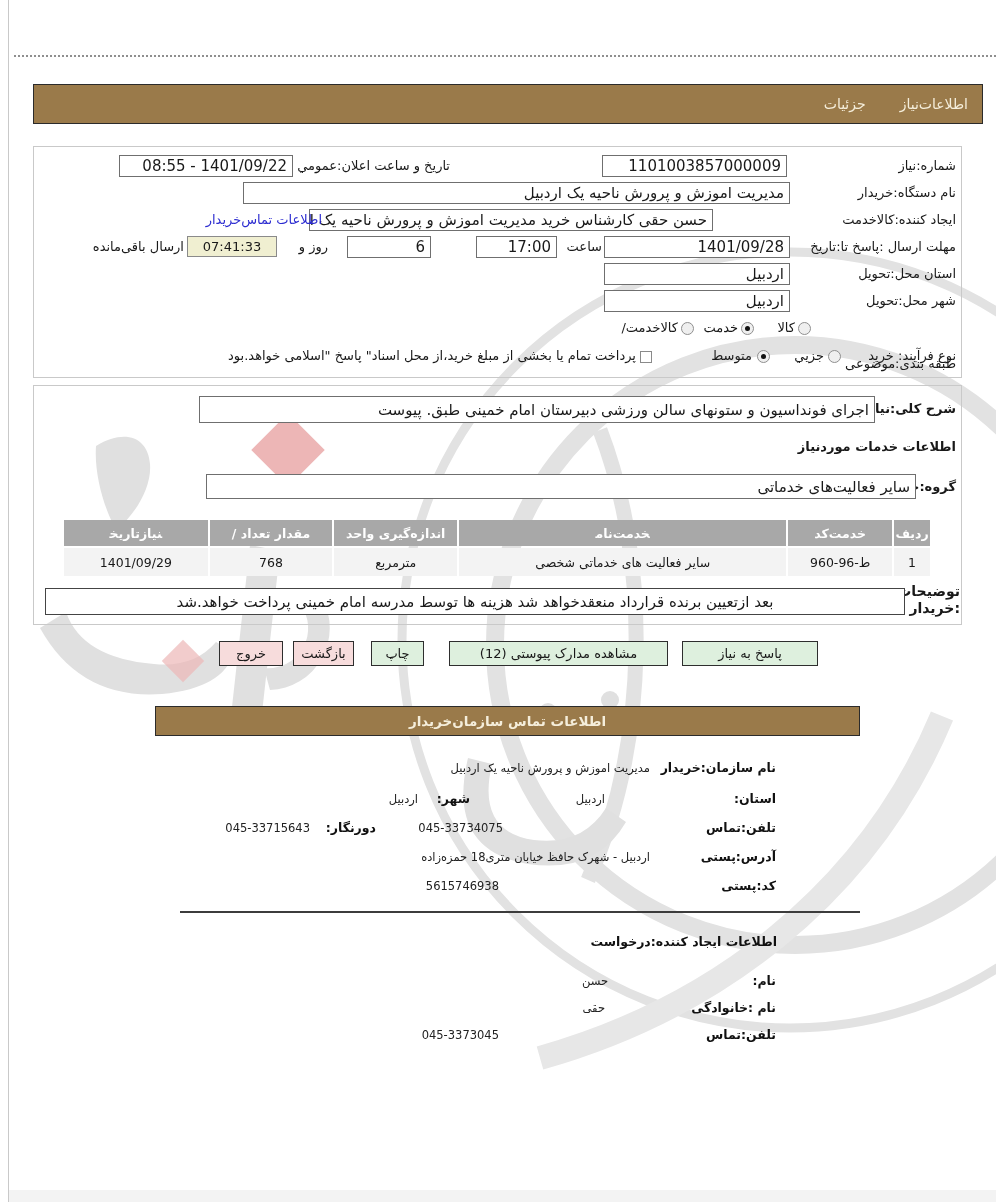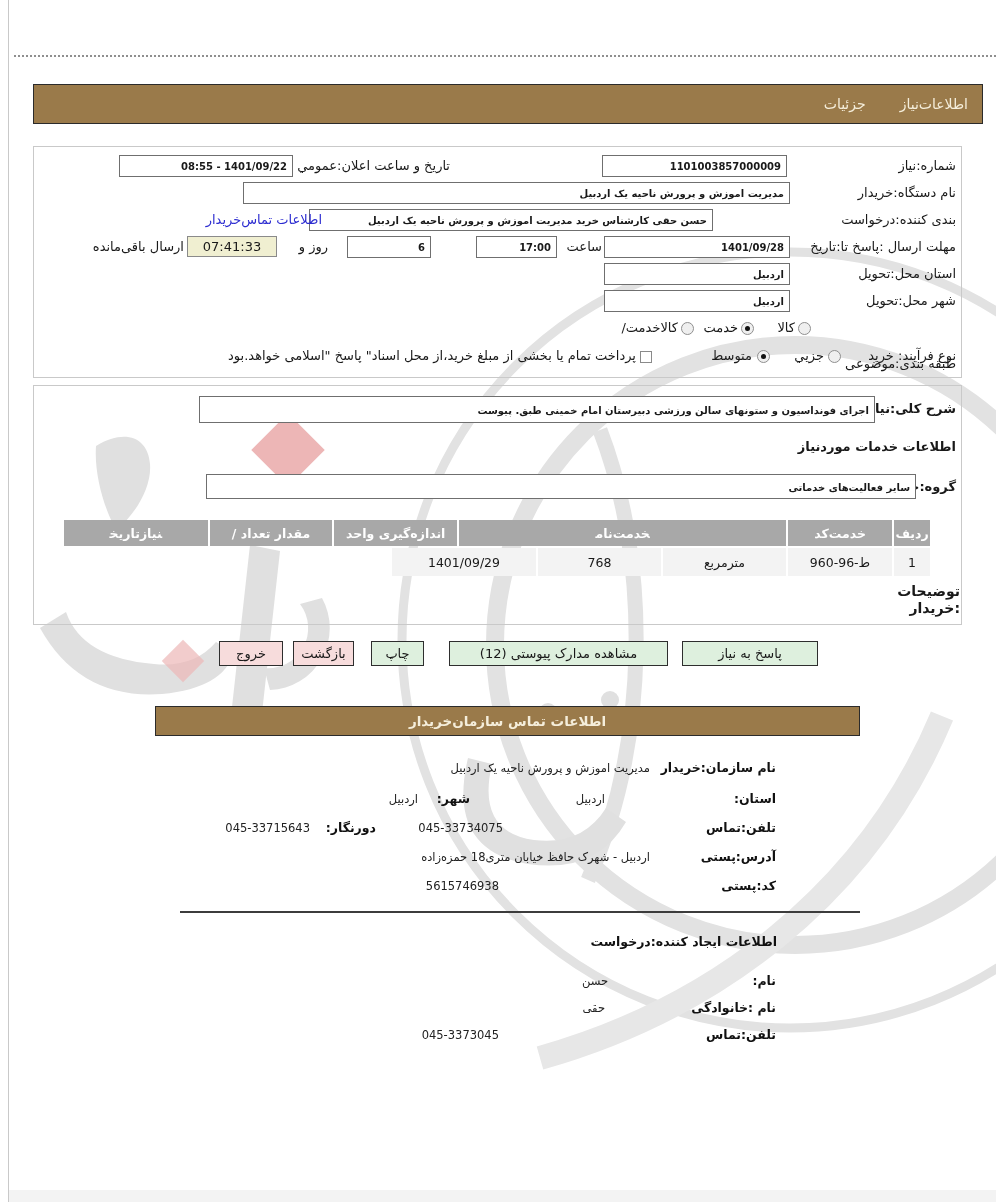--- a/index.html
+++ b/index.html
@@ -2,21 +2,21 @@
 <html lang="fa"><head>
 <meta charset="utf-8">
 <style>
   html,body{margin:0;padding:0;background:#fff;}
   #page{position:relative;width:996px;height:1202px;background:#ffffff;overflow:hidden;
         font-family:"DejaVu Sans",sans-serif;font-size:13px;color:#191919;}
   #wm{position:absolute;left:0;top:0;z-index:0;}
   .lbl{position:absolute;direction:rtl;white-space:nowrap;font-size:13px;color:#191919;line-height:22px;z-index:2;}
   .blbl{font-weight:bold;}
   .inp{position:absolute;height:22px;background:#fff;border:1px solid #6f6f6f;direction:rtl;text-align:right;
-       padding:2px 5px 0;font-size:10px;white-space:nowrap;overflow:hidden;box-sizing:border-box;z-index:2;line-height:17px;font-weight:bold;}
+       padding:2px 5px 0;font-size:15px;white-space:nowrap;overflow:hidden;box-sizing:border-box;z-index:2;line-height:17px;}
   .ltrv{direction:ltr;}
   .center{text-align:center;}
   .fieldset{position:absolute;border:1px solid #c9c9c9;background:transparent;box-sizing:border-box;z-index:1;}
   .radio{position:absolute;width:13px;height:13px;border-radius:50%;background:#efefef;border:1px solid #8f8f8f;box-sizing:border-box;z-index:2;}
   .radio.sel::after{content:"";position:absolute;left:3px;top:3px;width:5px;height:5px;border-radius:50%;background:#111;}
   .cbx{position:absolute;width:12px;height:12px;border:1px solid #8a8a8a;background:#fff;box-sizing:border-box;z-index:2;}
   .btn{position:absolute;height:25px;border:1px solid #2e2e2e;font-size:13px;display:flex;align-items:center;
        justify-content:center;direction:rtl;box-sizing:border-box;cursor:pointer;z-index:2;white-space:nowrap;}
   .green{background:#def0de;}
   .pink{background:#f7dcdc;}
@@ -81,21 +81,21 @@
   <div class="fieldset" style="left:33px;top:146px;width:929px;height:232px;"></div>
 
   <div class="lbl" style="right:40px;top:155px;">شماره:نیاز</div>
   <div class="inp ltrv" style="left:602px;top:155px;width:185px;padding-left:21px;">1101003857000009</div>
   <div class="lbl" style="right:546px;top:155px;">تاریخ و ساعت اعلان:عمومي</div>
   <div class="inp ltrv" style="left:119px;top:155px;width:174px;">08:55 - 1401/09/22</div>
 
   <div class="lbl" style="right:40px;top:182px;">نام دستگاه:خریدار</div>
   <div class="inp" style="left:243px;top:182px;width:547px;">مدیریت اموزش و پرورش ناحیه یک اردبیل</div>
 
-  <div class="lbl" style="right:40px;top:209px;">بندی کننده:درخواست</div>
+  <div class="lbl" style="right:40px;top:209px;">ایجاد کننده:کالاخدمت</div>
   <div class="inp" style="left:309px;top:209px;width:404px;">حسن حقی کارشناس خرید مدیریت اموزش و پرورش ناحیه یک اردبیل</div>
   <div class="lbl link" style="right:674px;top:209px;">اطلاعات تماس‌خریدار</div>
 
   <div class="lbl" style="right:40px;top:236px;">مهلت ارسال :پاسخ تا:تاریخ</div>
   <div class="inp ltrv" style="left:604px;top:236px;width:186px;">1401/09/28</div>
   <div class="lbl" style="right:394px;top:236px;">ساعت</div>
   <div class="inp ltrv" style="left:476px;top:236px;width:81px;text-align:right;">17:00</div>
   <div class="inp" style="left:347px;top:236px;width:84px;">6</div>
   <div class="lbl" style="right:668px;top:236px;">روز و</div>
   <div class="countdown" style="left:187px;top:236px;width:90px;">07:41:33</div>
@@ -137,29 +137,31 @@
     <div class="th" style="width:36px;">ردیف</div>
     <div class="th" style="width:104px;">کد‎خدمت</div>
     <div class="th" style="width:328px;">نام‎خدمت</div>
     <div class="th" style="width:123px;">واحد‎ اندازه‌گیری</div>
     <div class="th" style="width:123px;">/ تعداد‎ مقدار</div>
     <div class="th" style="width:144px;">تاریخ‎نیاز</div>
   </div>
   <div class="tbl" style="left:62px;top:548px;width:868px;">
     <div class="td ltr" style="width:36px;">1</div>
     <div class="td ltr" style="width:104px;">960-96-ط</div>
+    <div class="td rtl" style="width:328px;">سایر فعالیت های خدماتی شخصی</div>
     <div class="td rtl" style="width:123px;">مترمربع</div>
     <div class="td ltr" style="width:123px;">768</div>
     <div class="td ltr" style="width:144px;">1401/09/29</div>
   </div>
 
   <div class="noteslbl" style="right:36px;top:583px;">
     <div>توضیحات</div>
     <div>:خریدار</div>
   </div>
+  <div class="inp center" style="left:45px;top:588px;width:860px;height:27px;padding-top:5px;border-color:#444;">بعد ازتعیین برنده قرارداد منعقدخواهد شد هزینه ها توسط مدرسه امام خمینی پرداخت خواهد.شد</div>
 
   <div class="btn green" style="left:682px;top:641px;width:136px;">پاسخ به نیاز</div>
   <div class="btn green" style="left:449px;top:641px;width:219px;">مشاهده مدارک پیوستی (12)</div>
   <div class="btn green" style="left:371px;top:641px;width:53px;">چاپ</div>
   <div class="btn pink" style="left:293px;top:641px;width:61px;">بازگشت</div>
   <div class="btn pink" style="left:219px;top:641px;width:64px;">خروج</div>
 
   <div class="brownbar h2bar" style="left:155px;top:706px;width:705px;height:30px;">
     <span>اطلاعات  تماس سازمان‌خریدار</span>
   </div>

